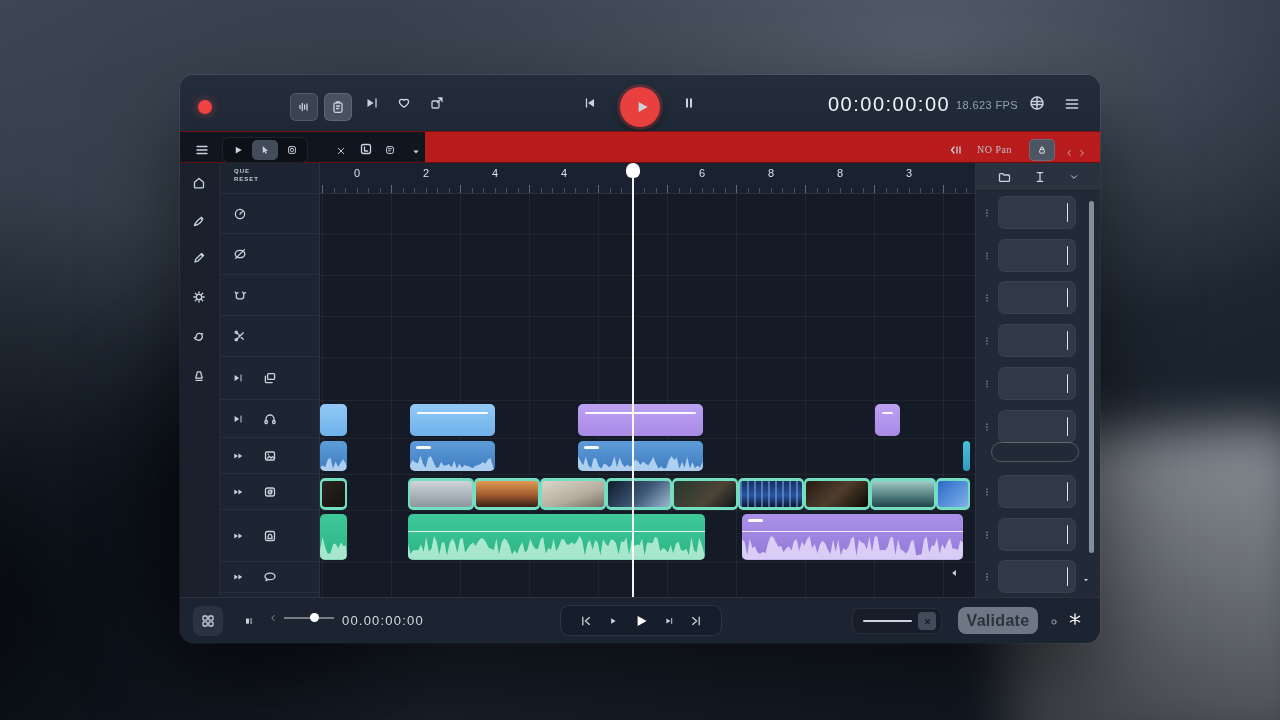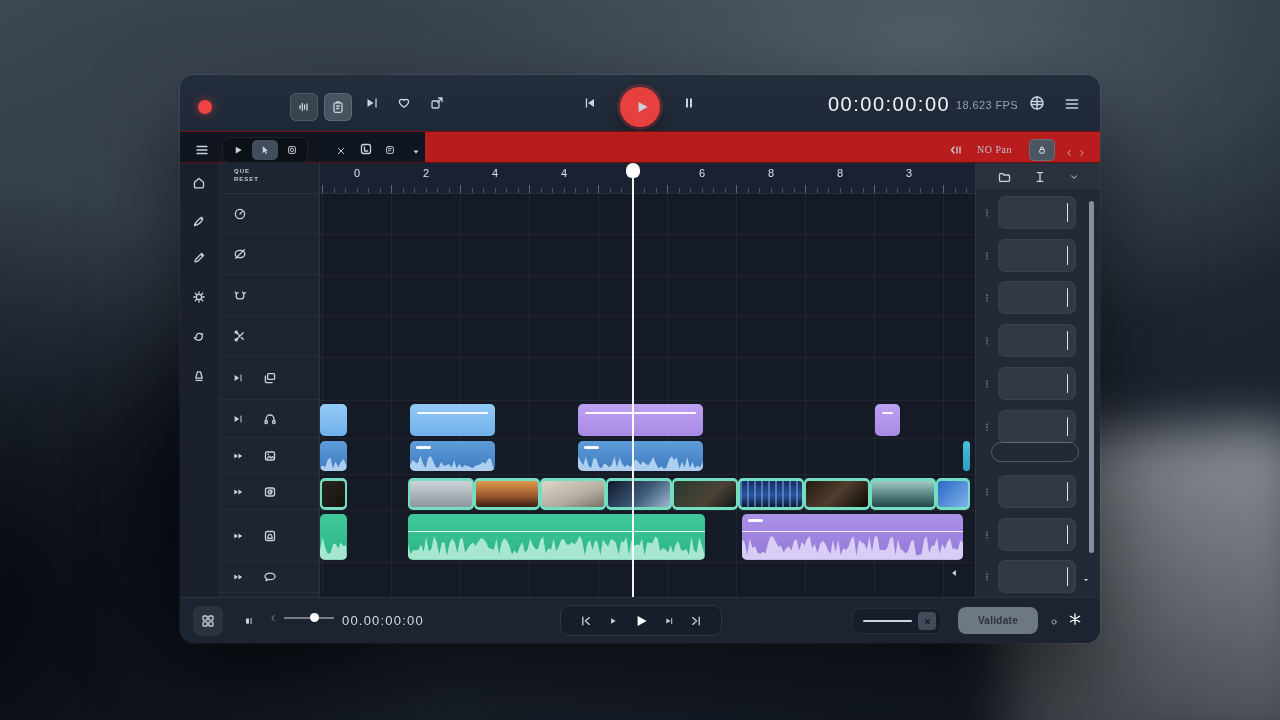--- a/index.html
+++ b/index.html
@@ -122,21 +122,21 @@
   .mini-dot { position:absolute; left:26px; top:-4px; width:9px; height:9px; border-radius:50%; background:#fff; }
   .bb-timecode { left:162px; top:15px; font-size:13px; letter-spacing:1.2px; color:#d3dae2; }
   .transport { left:380px; top:7px; width:162px; height:31px; border-radius:9px; background:#171e2b;
     border:1px solid rgba(255,255,255,.1); display:flex; align-items:center; justify-content:space-around; padding:0 10px; }
   .zoom-box { left:672px; top:10px; width:90px; height:26px; background:#171e2a; border:1px solid rgba(255,255,255,.07);
     border-radius:8px; display:flex; align-items:center; padding:0 5px 0 10px; gap:6px; }
   .zoom-line { flex:1; height:1.5px; background:#cfd6de; border-radius:1px; }
   .zoom-x { width:18px; height:18px; border-radius:4px; background:#414b59; color:#10161f; display:flex; align-items:center; justify-content:center; }
   .zoom-x svg { width:9px; height:9px; stroke-width:2; }
   .validate-btn { left:778px; top:9px; width:80px; height:27px; border-radius:8px; background:#6e7885;
-    display:flex; align-items:center; justify-content:center; font-size:10px; color:#2b323e; font-weight:bold; letter-spacing:.3px; }
+    display:flex; align-items:center; justify-content:center; font-size:16px; color:#2b323e; font-weight:bold; letter-spacing:.3px; }
 </style>
 </head>
 <body>
 
 <div class="bg"></div>
 <div class="bg-blob bg-shadow1"></div>
 <div class="bg-blob bg-screen"></div>
 <div class="bg-blob bg-glow"></div>
 
 <div class="window">

